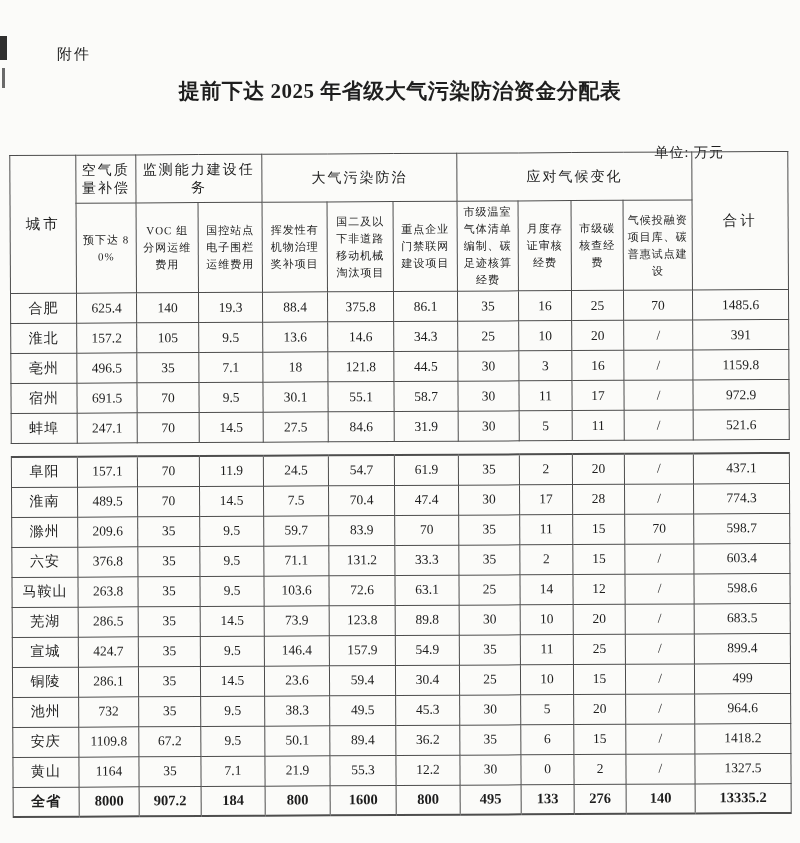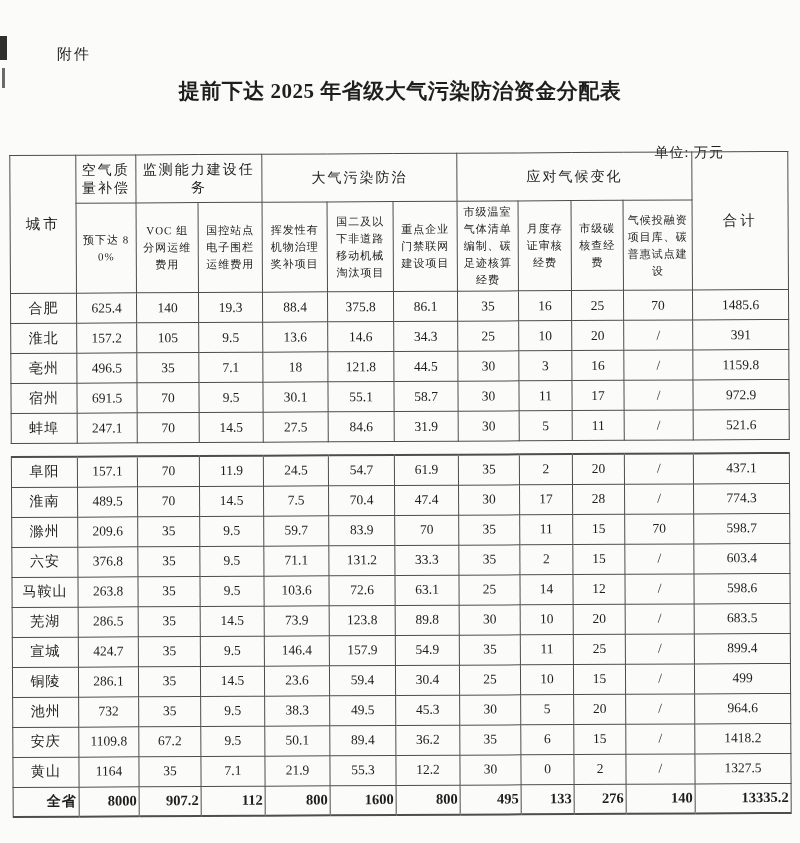--- a/index.html
+++ b/index.html
@@ -58,21 +58,21 @@
   .group-row th { height: 48px; font-size: 14px; letter-spacing: 2px; }
   .sub-row th {
     height: 80px; font-size: 11px; line-height: 1.55;
     letter-spacing: 1px; word-break: break-all; padding: 2px 4px;
   }
   th.city-h, th.total-h { font-size: 14.5px; letter-spacing: 3px; }
   .t tbody td { height: 30px; font-size: 13.5px; }
   .t tbody td.city { font-size: 14px; letter-spacing: 1px; }
   table.lower { margin-top: 12px; }
   table.lower tr:first-child td { border-top-width: 2px; }
-  tr.total-row td { font-weight: 700; font-size: 14.5px; border-bottom-width: 2px; text-align: right; }
+  tr.total-row td { font-weight: 700; font-size: 14.5px; border-bottom-width: 2px; }
   tr.total-row td.city { font-weight: 700; }
 </style>
 </head>
 <body>
 
 <div class="page">
   <div class="scan-artifact"></div>
   <div class="attachment">附件</div>
   <div class="title">提前下达 2025 年省级大气污染防治资金分配表</div>
   <div class="unit-note">单位: 万元</div>
@@ -356,21 +356,21 @@
             <td>30</td>
             <td>0</td>
             <td>2</td>
             <td>/</td>
             <td>1327.5</td>
           </tr>
           <tr class="total-row">
             <td class="city">全省</td>
             <td>8000</td>
             <td>907.2</td>
-            <td>112</td>
+            <td>184</td>
             <td>800</td>
             <td>1600</td>
             <td>800</td>
             <td>495</td>
             <td>133</td>
             <td>276</td>
             <td>140</td>
             <td>13335.2</td>
           </tr>
         </tbody>

